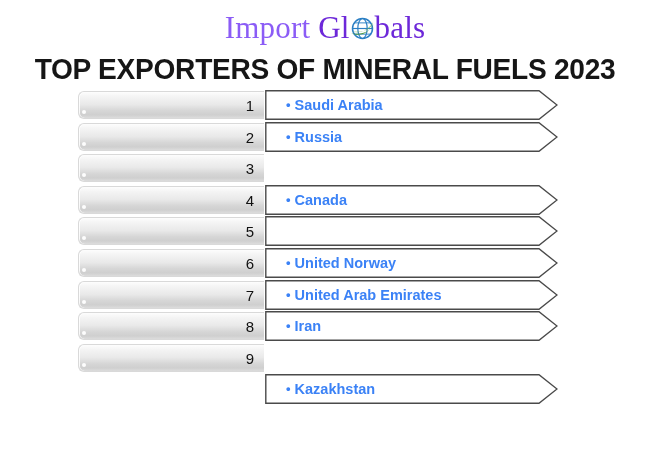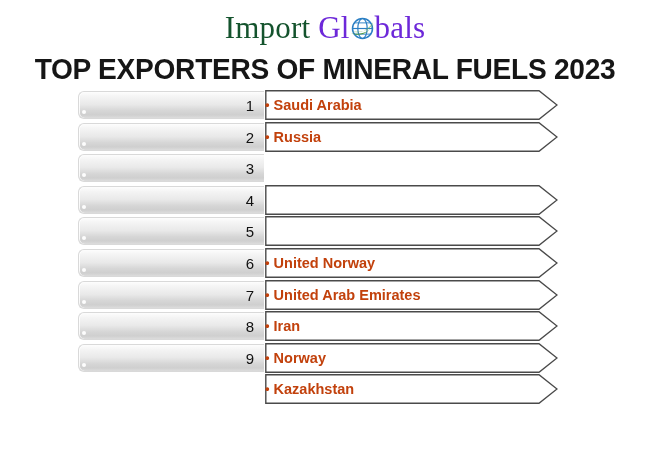--- a/index.html
+++ b/index.html
@@ -26,21 +26,21 @@
   }
   .logo {
     display: inline-block;
     font-family: "Liberation Serif", serif;
     font-size: 31px;
     line-height: 34px;
     letter-spacing: 0.2px;
     white-space: nowrap;
   }
   .logo-import {
-    color: #14532d;
+    color: #8b5cf6;
   }
   .logo-gl, .logo-bals {
     color: #6d28d9;
   }
   .globe-icon {
     display: inline-block;
     width: 25px;
     height: 25px;
     vertical-align: -3px;
     margin: 0 0px;
@@ -127,28 +127,28 @@
     height: 30px;
   }
   .arrow svg {
     position: absolute;
     left: 0;
     top: 0;
     display: block;
   }
   .country {
     position: absolute;
-    left: 0;
+    left: 21px;
     top: 0;
     height: 30px;
     line-height: 30px;
     font-family: "Liberation Sans", sans-serif;
     font-weight: bold;
     font-size: 14.5px;
-    color: #c2410c;
+    color: #3b82f6;
     white-space: nowrap;
   }
   .bullet {
     font-weight: bold;
     font-size: 13px;
     margin-right: 4px;
     position: relative;
     top: -1px;
   }
 </style>
@@ -204,20 +204,21 @@
   </div>
 
   <div class="row">
     <div class="rank-box">
       <span class="rank-num">4</span>
     </div>
     <div class="arrow">
       <svg width="293" height="30" viewBox="0 0 293 30" preserveAspectRatio="none">
         <path d="M0.8,0.8 L274,0.8 L292,15 L274,29.2 L0.8,29.2 Z" fill="#ffffff" stroke="#4a4a4a" stroke-width="1.4"></path>
       </svg>
+      <span class="country"><span class="bullet">•</span><span>Canada</span></span>
     </div>
   </div>
 
   <div class="row">
     <div class="rank-box">
       <span class="rank-num">5</span>
     </div>
     <div class="arrow">
       <svg width="293" height="30" viewBox="0 0 293 30" preserveAspectRatio="none">
         <path d="M0.8,0.8 L274,0.8 L292,15 L274,29.2 L0.8,29.2 Z" fill="#ffffff" stroke="#4a4a4a" stroke-width="1.4"></path>
@@ -258,26 +259,20 @@
         <path d="M0.8,0.8 L274,0.8 L292,15 L274,29.2 L0.8,29.2 Z" fill="#ffffff" stroke="#4a4a4a" stroke-width="1.4"></path>
       </svg>
       <span class="country"><span class="bullet">•</span><span>Iran</span></span>
     </div>
   </div>
 
   <div class="row">
     <div class="rank-box">
       <span class="rank-num">9</span>
     </div>
-    <div class="arrow">
-      <svg width="293" height="30" viewBox="0 0 293 30" preserveAspectRatio="none">
-        <path d="M0.8,0.8 L274,0.8 L292,15 L274,29.2 L0.8,29.2 Z" fill="#ffffff" stroke="#4a4a4a" stroke-width="1.4"></path>
-      </svg>
-      <span class="country"><span class="bullet">•</span><span>Norway</span></span>
-    </div>
   </div>
 
   <div class="row">
     <div class="arrow">
       <svg width="293" height="30" viewBox="0 0 293 30" preserveAspectRatio="none">
         <path d="M0.8,0.8 L274,0.8 L292,15 L274,29.2 L0.8,29.2 Z" fill="#ffffff" stroke="#4a4a4a" stroke-width="1.4"></path>
       </svg>
       <span class="country"><span class="bullet">•</span><span>Kazakhstan</span></span>
     </div>
   </div>

